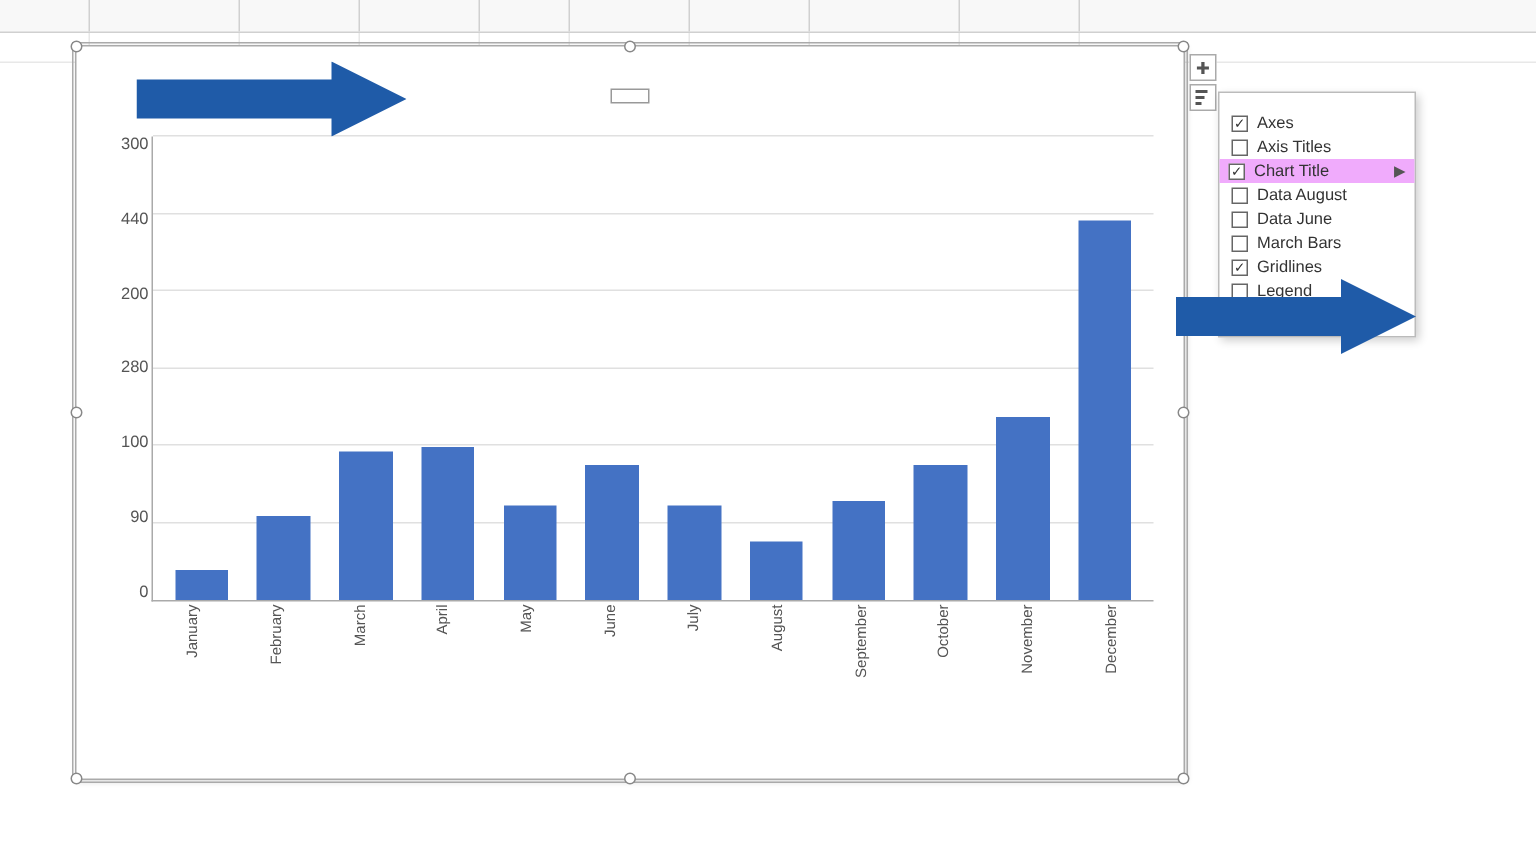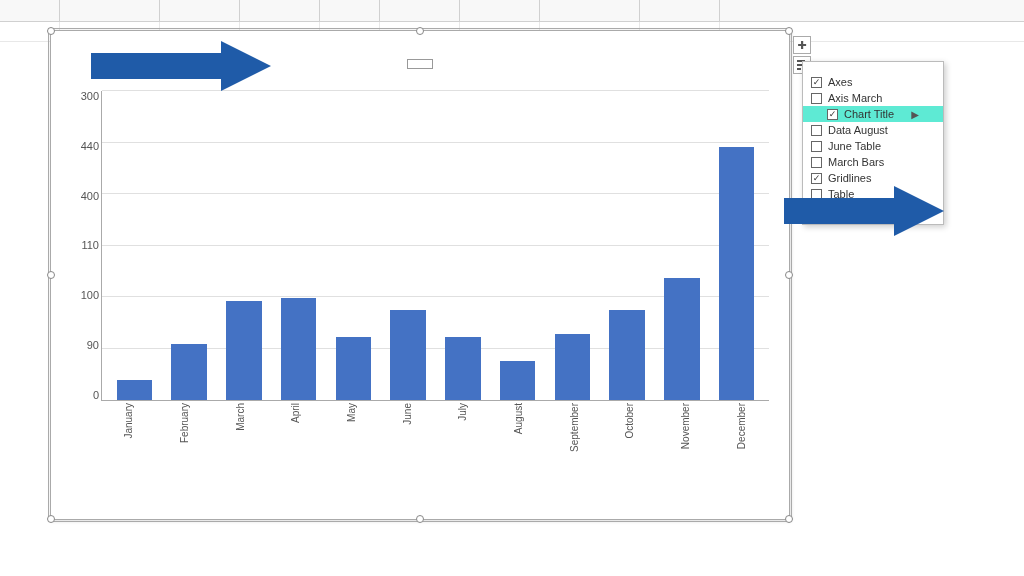--- a/index.html
+++ b/index.html
@@ -205,21 +205,21 @@
       writing-mode: vertical-rl;
       transform: rotate(180deg);
       white-space: nowrap;
     }
 
     
     .chart-elements-panel {
       position: absolute;
       top: 30px;
       right: -155px;
-      width: 142px;
+      width: 132px;
       background: white;
       border: 1px solid #bbb;
       box-shadow: 2px 2px 6px rgba(0,0,0,0.2);
       padding: 6px 8px;
       z-index: 10;
     }
 
     .panel-title {
       font-weight: bold;
       font-size: 12px;
@@ -231,23 +231,23 @@
       display: flex;
       align-items: center;
       padding: 2px 0;
       font-size: 11px;
       color: #333;
       cursor: pointer;
       position: relative;
     }
 
     .panel-item.highlighted {
-      background: #5eead4;
+      background: #f0abfc;
       margin: 0 -8px;
-      padding: 2px 24px;
+      padding: 2px 6px;
     }
 
     .checkbox {
       width: 11px;
       height: 11px;
       border: 1px solid #666;
       margin-right: 6px;
       flex-shrink: 0;
       display: flex;
       align-items: center;
@@ -343,22 +343,22 @@
         <span></span>
       </div>
     </div>
 
     <div class="chart-plot">
 
       <div class="y-axis-labels">
         <div class="y-label">0</div>
         <div class="y-label">90</div>
         <div class="y-label">100</div>
-        <div class="y-label">110</div>
-        <div class="y-label">400</div>
+        <div class="y-label">280</div>
+        <div class="y-label">200</div>
         <div class="y-label">440</div>
         <div class="y-label">300</div>
       </div>
 
       <div class="bars-area">
 
         <div class="gridline" style="bottom: 16.67%;"></div>
         <div class="gridline" style="bottom: 33.33%;"></div>
         <div class="gridline" style="bottom: 50%;"></div>
         <div class="gridline" style="bottom: 66.67%;"></div>
@@ -458,46 +458,46 @@
 
     <div class="chart-elements-panel">
       <div class="panel-title"></div>
       <div id="panel-items-container">
           <div class="panel-item">
             <div class="checkbox checked"></div>
             <span>Axes</span>
           </div>
           <div class="panel-item">
             <div class="checkbox"></div>
-            <span>Axis March</span>
+            <span>Axis Titles</span>
           </div>
           <div class="panel-item highlighted">
             <div class="checkbox checked"></div>
             <span>Chart Title</span>
             <span class="arrow-right-small">▶</span>
           </div>
           <div class="panel-item">
             <div class="checkbox"></div>
             <span>Data August</span>
           </div>
           <div class="panel-item">
             <div class="checkbox"></div>
-            <span>June Table</span>
+            <span>Data June</span>
           </div>
           <div class="panel-item">
             <div class="checkbox"></div>
             <span>March Bars</span>
           </div>
           <div class="panel-item">
             <div class="checkbox checked"></div>
             <span>Gridlines</span>
           </div>
           <div class="panel-item">
             <div class="checkbox"></div>
-            <span>Table</span>
+            <span>Legend</span>
           </div>
           <div class="panel-item">
             <div class="checkbox"></div>
             <span>Trendline</span>
           </div>
         </div>
     </div>
 
     <svg style="position:absolute;right:-155px;top:155px;z-index:20;pointer-events:none;" width="160" height="50">
       <polygon points="0,12 110,12 110,0 160,25 110,50 110,38 0,38" fill="#1F5BA8"></polygon>

